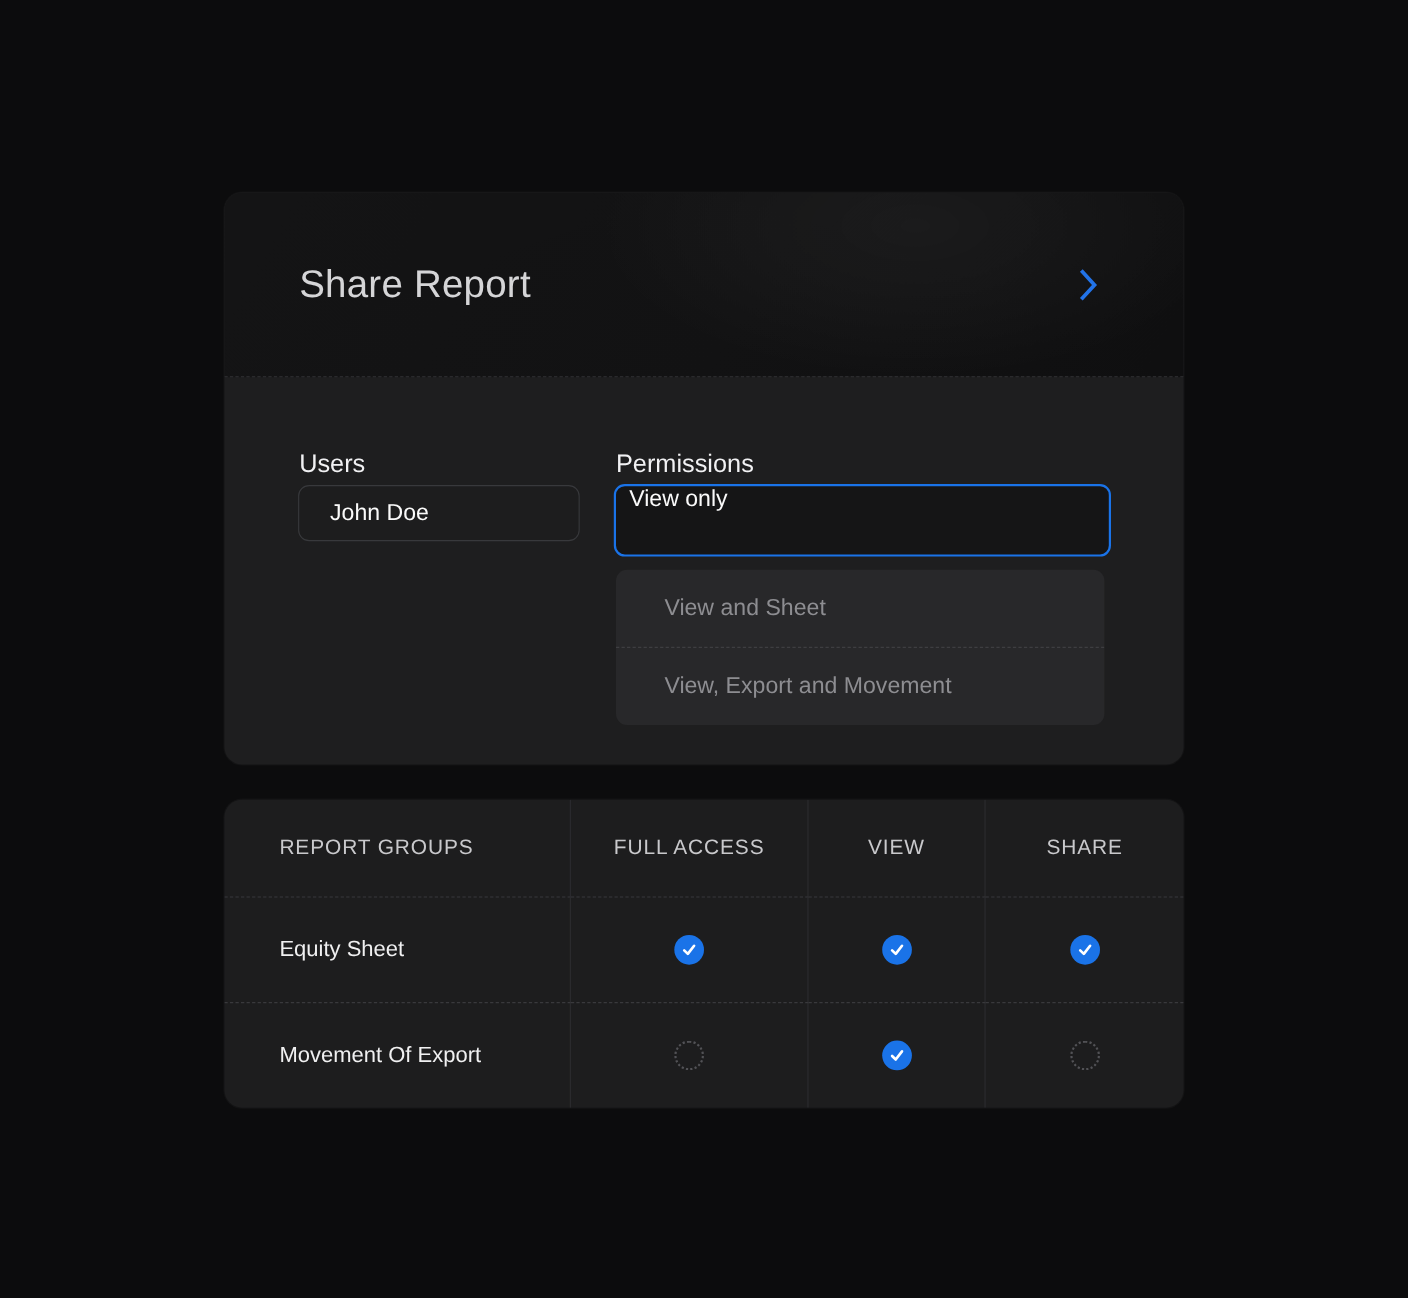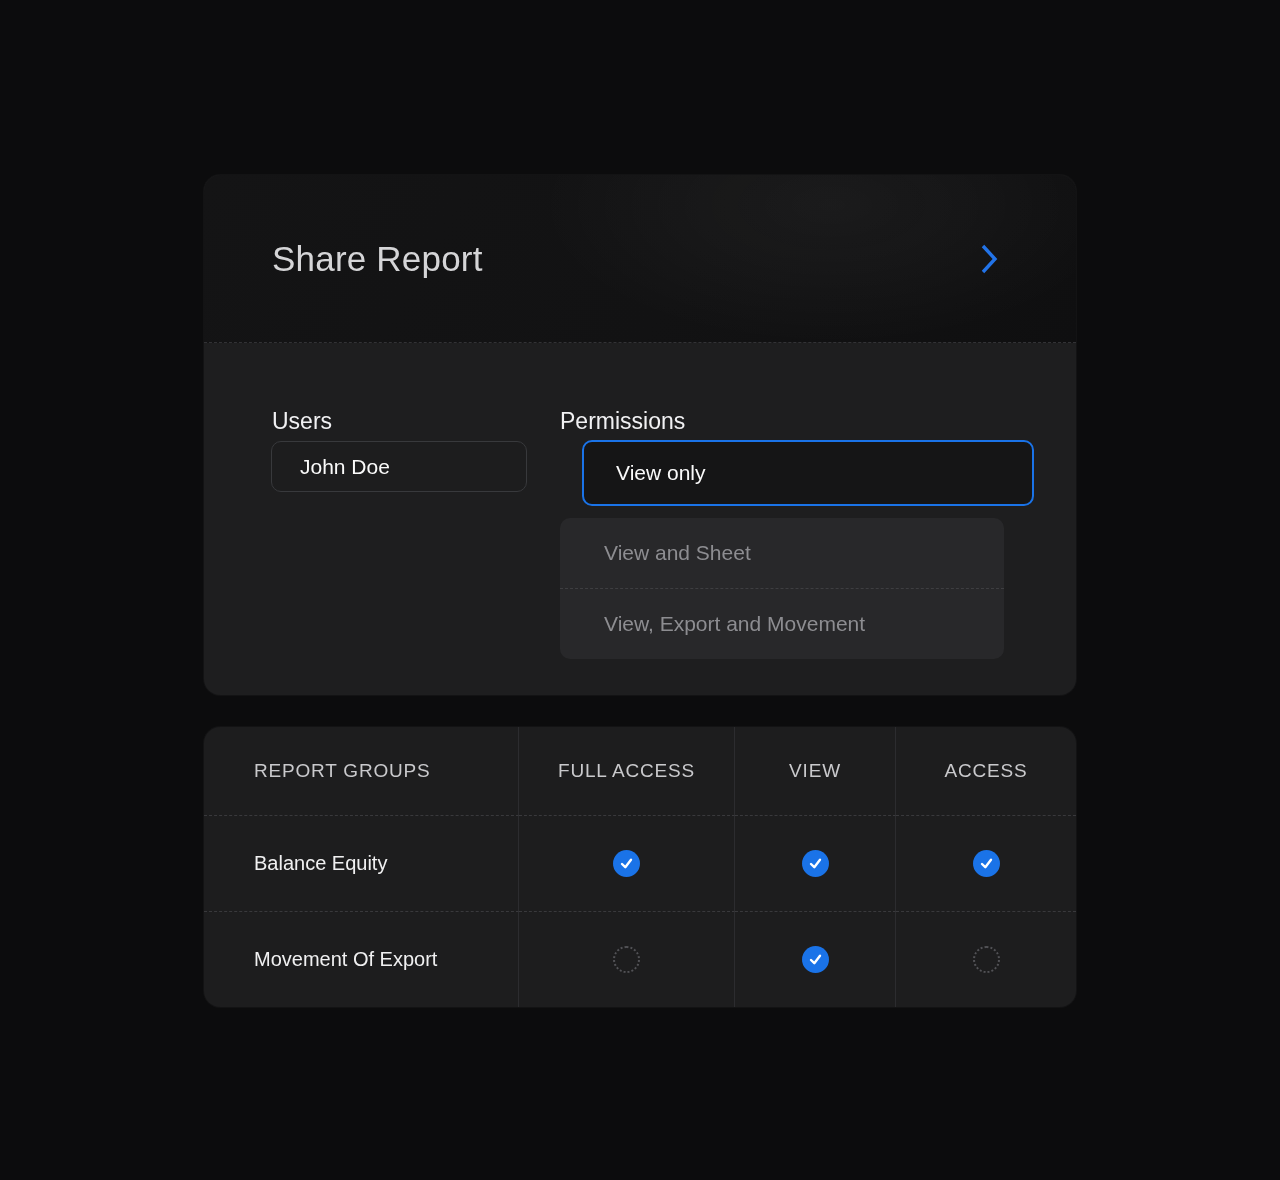--- a/index.html
+++ b/index.html
@@ -40,22 +40,22 @@
 
   .users-input{
     position:absolute;left:67px;top:98px;width:256px;height:51px;box-sizing:border-box;
     border:1px solid #38393c;border-radius:10px;
     display:flex;align-items:center;padding-left:28px;
     color:#fafafa;font-size:21px;cursor:text;background:#1d1d1e;
   }
   .permissions-select{
     position:absolute;left:354px;top:97px;width:452px;height:66px;box-sizing:border-box;
     border:2px solid #1a73e8;border-radius:10px;background:#151516;
-    display:flex;align-items:center;padding-left:32px;
-    color:#fafafa;font-size:21px;cursor:pointer;margin-left:24px;
+    display:flex;align-items:flex-start;padding-left:12px;
+    color:#fafafa;font-size:21px;cursor:pointer;
   }
   .dropdown{
     position:absolute;left:356px;top:175px;width:444px;height:141px;
     background:#28282a;border-radius:10px;overflow:hidden;
   }
   .dropdown-option{
     height:70px;display:flex;align-items:center;padding-left:44px;
     color:#8d8d91;font-size:21px;cursor:pointer;
   }
   .dropdown-divider{border-top:1px dashed #3e3e41;height:0;}
@@ -120,23 +120,23 @@
       <div class="dropdown-option">View, Export and Movement</div>
     </div>
   </div>
 </div>
 
 <div class="table-card">
 
   <div class="cell first br th">REPORT GROUPS</div>
   <div class="cell br th">FULL ACCESS</div>
   <div class="cell br th">VIEW</div>
-  <div class="cell th">ACCESS</div>
+  <div class="cell th">SHARE</div>
 
-  <div class="cell first br bt row-label">Balance Equity</div>
+  <div class="cell first br bt row-label">Equity Sheet</div>
   <div class="cell br bt">
     <span class="check-circle checked">
       <svg width="15" height="15" viewBox="0 0 15 15">
         <polyline points="3,8 6.3,11.2 12,3.8" fill="none" stroke="#ffffff" stroke-width="2.4" stroke-linecap="round" stroke-linejoin="round"></polyline>
       </svg>
     </span>
   </div>
   <div class="cell br bt">
     <span class="check-circle checked">
       <svg width="15" height="15" viewBox="0 0 15 15">

